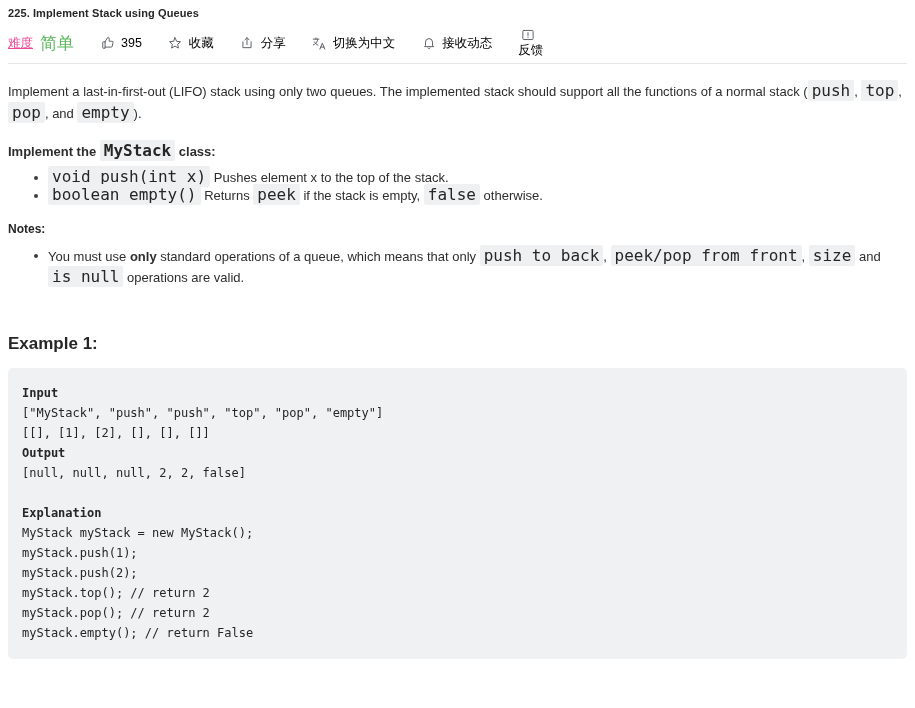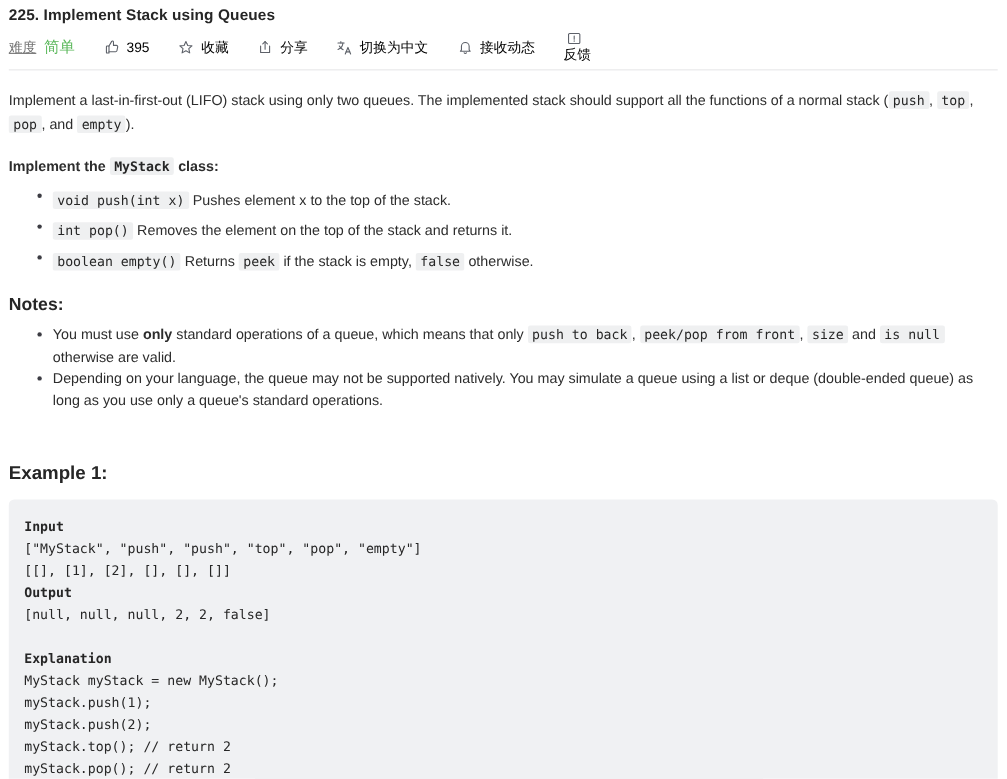--- a/index.html
+++ b/index.html
@@ -19,21 +19,21 @@
   .page {
     width: 915px;
     box-sizing: border-box;
   }
 
   
   .header {
     padding: 0px 8px 0 8px;
   }
   .title {
-    font-size: 14px;
+    font-size: 11px;
     font-weight: 700;
     color: #262626;
     letter-spacing: 0.1px;
     margin: 0;
     padding: 3px 0 0 0;
     line-height: 20px;
   }
 
   .meta-bar {
     display: flex;
@@ -45,26 +45,26 @@
     color: #4e5561;
   }
   .meta-group {
     display: flex;
     align-items: center;
     margin-right: 26px;
     white-space: nowrap;
   }
   .meta-group:last-child { margin-right: 0; flex-direction: column; }
   .meta-label {
-    color: #737373;
+    color: #ec4899;
     margin-right: 7px;
     text-decoration: underline;
   }
   .difficulty {
-    font-size: 14px;
+    font-size: 17px;
   }
   .meta-icon {
     display: inline-flex;
     align-items: center;
     justify-content: center;
     width: 15px;
     height: 15px;
     margin-right: 6px;
     color: #5d6169;
     flex: 0 0 auto;
@@ -92,34 +92,34 @@
     font-size: 13px;
     line-height: 21px;
   }
   .para.first { padding-top: 16px; }
   .para.second { padding-top: 16px; font-weight: bold; }
 
   code.inline {
     font-family: "DejaVu Sans Mono", "Liberation Mono", monospace;
     background: #eff0f1;
     border-radius: 2px;
-    font-size: 12px;
+    font-size: 16px;
     padding: 1px 4px;
     color: #262626;
     white-space: nowrap;
   }
 
   ul.bullets {
     margin: 6px 0 0 0;
     padding-left: 40px;
     list-style: none;
   }
   ul.bullets li {
     position: relative;
-    line-height: 27px;
+    line-height: 17px;
     padding: 0 0 0 0;
     margin: 0 0 0 0;
     font-size: 13px;
   }
   ul.bullets li::before {
     content: "";
     position: absolute;
     left: -14px;
     top: 8px;
     width: 4px;
@@ -145,21 +145,21 @@
     left: -14px;
     top: 8px;
     width: 4px;
     height: 4px;
     border-radius: 50%;
     background: #3c3c43;
   }
 
   .notes-heading {
     font-weight: 700;
-    font-size: 16px;
+    font-size: 12px;
     padding-top: 16px;
     color: #262626;
   }
 
   .example-heading {
     font-weight: 700;
     font-size: 17px;
     padding-top: 47px;
     color: #262626;
   }
@@ -271,29 +271,27 @@
   </div>
 
   <div class="content">
 
     <p class="para first"><span>Implement a last-in-first-out (LIFO) stack using only two queues. The implemented stack should support all the functions of a normal stack (</span><code class="inline">push</code><span>, </span><code class="inline">top</code><span>, </span><code class="inline">pop</code><span>, and </span><code class="inline">empty</code><span>).</span></p>
 
     <p class="para second"><span>Implement the </span><code class="inline">MyStack</code><span> class:</span></p>
 
     <ul class="bullets">
       <li><code class="inline">void push(int x)</code> <span>Pushes element x to the top of the stack.</span></li>
-      <li><code class="inline">int pop()</code> <span>Removes the element on the top of the stack and returns it.</span></li>
       <li><code class="inline">boolean empty()</code> <span>Returns </span><code class="inline">peek</code><span> if the stack is empty, </span><code class="inline">false</code><span> otherwise.</span></li>
     </ul>
 
     <div class="notes-heading">Notes:</div>
 
     <ul class="notes-list">
-      <li><span>You must use </span><strong class="b">only</strong><span> standard operations of a queue, which means that only </span><code class="inline">push to back</code><span>, </span><code class="inline">peek/pop from front</code><span>, </span><code class="inline">size</code><span> and </span><code class="inline">is null</code><span> otherwise are valid.</span></li>
-      <li><span>Depending on your language, the queue may not be supported natively. You may simulate a queue using a list or deque (double-ended queue) as long as you use only a queue's standard operations.</span></li>
+      <li><span>You must use </span><strong class="b">only</strong><span> standard operations of a queue, which means that only </span><code class="inline">push to back</code><span>, </span><code class="inline">peek/pop from front</code><span>, </span><code class="inline">size</code><span> and </span><code class="inline">is null</code><span> operations are valid.</span></li>
     </ul>
 
     <div class="example-heading">Example 1:</div>
 
     <div class="codeblock"><span class="code-line lbl">Input</span><span class="code-line">["MyStack", "push", "push", "top", "pop", "empty"]</span><span class="code-line">[[], [1], [2], [], [], []]</span><span class="code-line lbl">Output</span><span class="code-line">[null, null, null, 2, 2, false]</span><span class="blank"></span><span class="code-line lbl">Explanation</span><span class="code-line">MyStack myStack = new MyStack();</span><span class="code-line">myStack.push(1);</span><span class="code-line">myStack.push(2);</span><span class="code-line">myStack.top(); // return 2</span><span class="code-line">myStack.pop(); // return 2</span><span class="code-line">myStack.empty(); // return False</span></div>
 
   </div>
 </div>
 
 </body></html>

